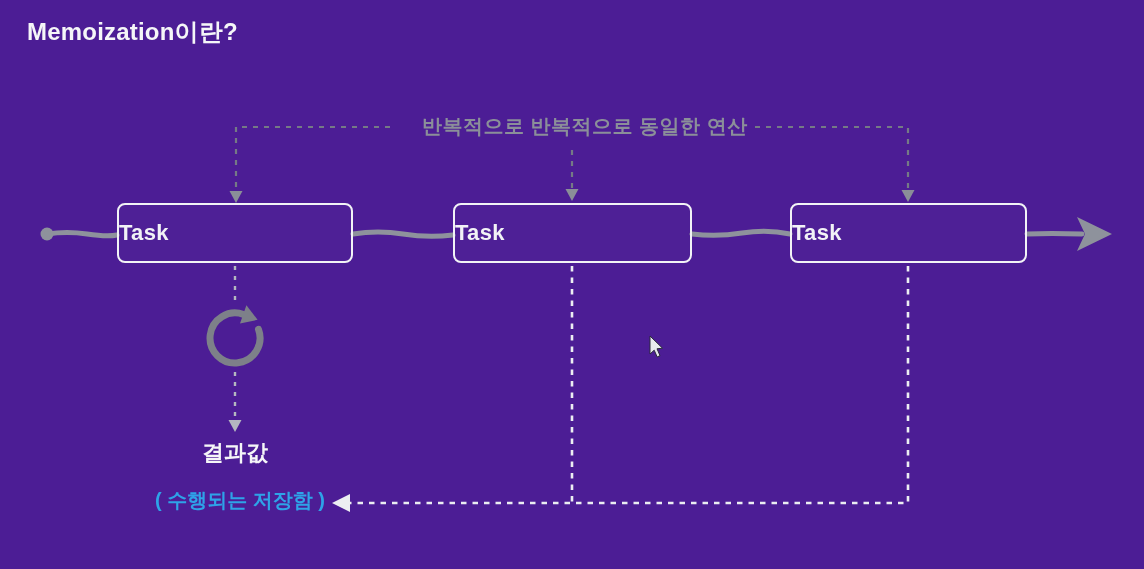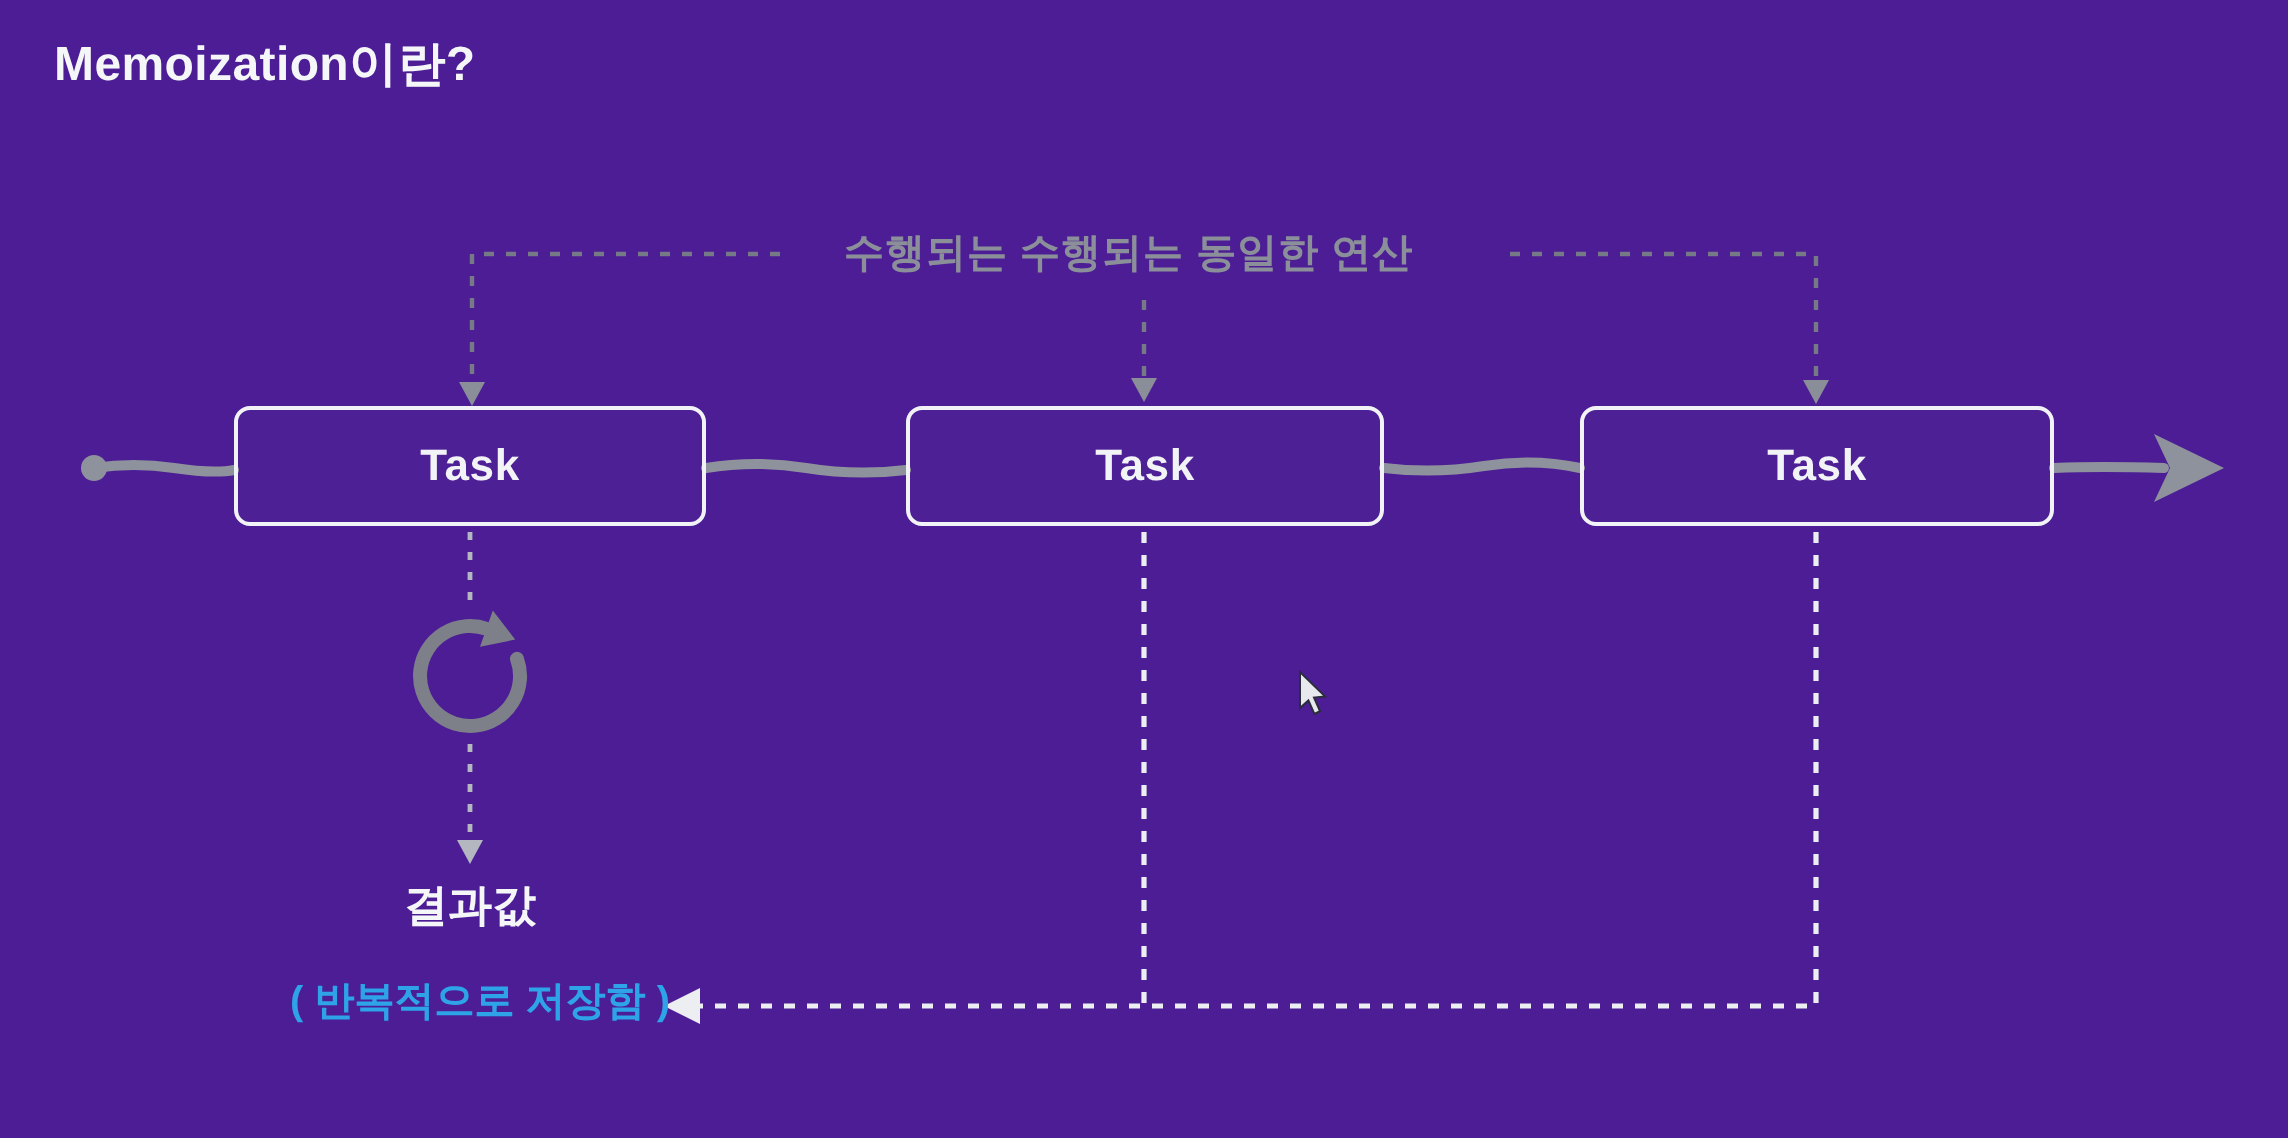--- a/index.html
+++ b/index.html
@@ -20,21 +20,21 @@
   }
   .caption{
     position:absolute;left:422px;top:113px;
     font-size:20px;font-weight:600;color:#8b8f99;
     white-space:nowrap;letter-spacing:.5px;
   }
   .task-box{
     position:absolute;top:203px;height:60px;
     border:2.5px solid #f2f3f6;border-radius:8px;
     box-sizing:border-box;
-    display:flex;align-items:center;justify-content:center;
+    display:flex;align-items:center;justify-content:flex-start;
     background:rgba(255,255,255,0.015);
   }
   .task-box .task-label{
     font-size:22px;font-weight:600;color:#f2f3f6;letter-spacing:.3px;
   }
   .task-1{left:117px;width:236px;}
   .task-2{left:453px;width:239px;}
   .task-3{left:790px;width:237px;}
   .result-label{
     position:absolute;left:160px;top:438px;width:150px;
@@ -91,29 +91,29 @@
     </g>
     <path d="M332,503 L350,494 L350,512 Z" fill="#eceef2"></path>
 
     <g>
       <path d="M650,336 L650,354 L654.2,350.2 L657.2,357 L660,355.6 L657,348.8 L662.5,348.2 Z" fill="#e8e9ee" stroke="#2a2d3a" stroke-width="1"></path>
     </g>
   </svg>
 
   <div class="page-title">Memoization이란?</div>
 
-  <div class="caption">수행되는 수행되는 동일한 연산</div>
+  <div class="caption">반복적으로 반복적으로 동일한 연산</div>
 
   <div class="task-box task-1">
     <span class="task-label">Task</span>
   </div>
   <div class="task-box task-2">
     <span class="task-label">Task</span>
   </div>
   <div class="task-box task-3">
     <span class="task-label">Task</span>
   </div>
 
   <div class="result-label">결과값</div>
 
-  <div class="memory-note">( 반복적으로 저장함 )</div>
+  <div class="memory-note">( 수행되는 저장함 )</div>
 
 </div>
 
 </body></html>

